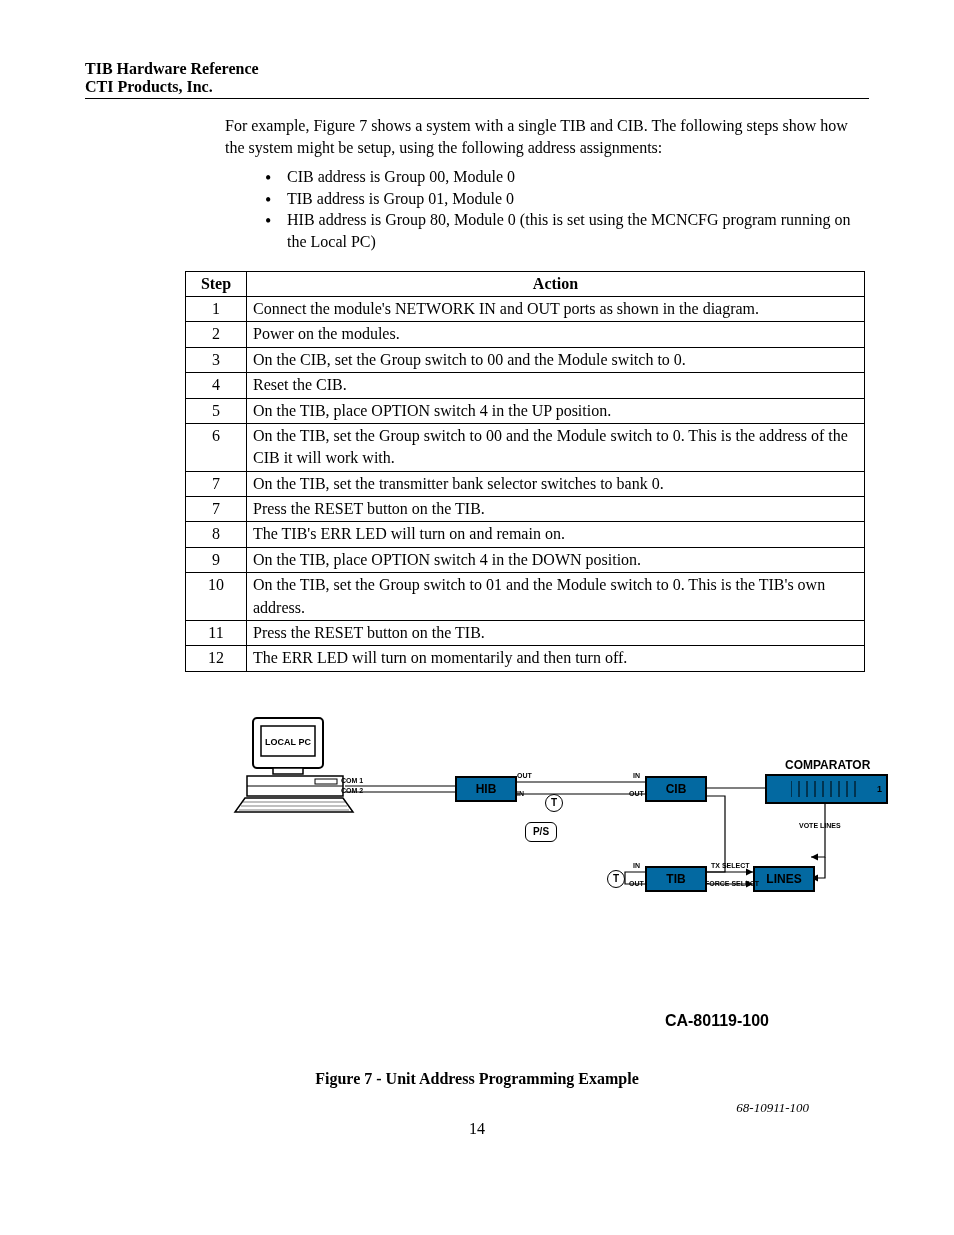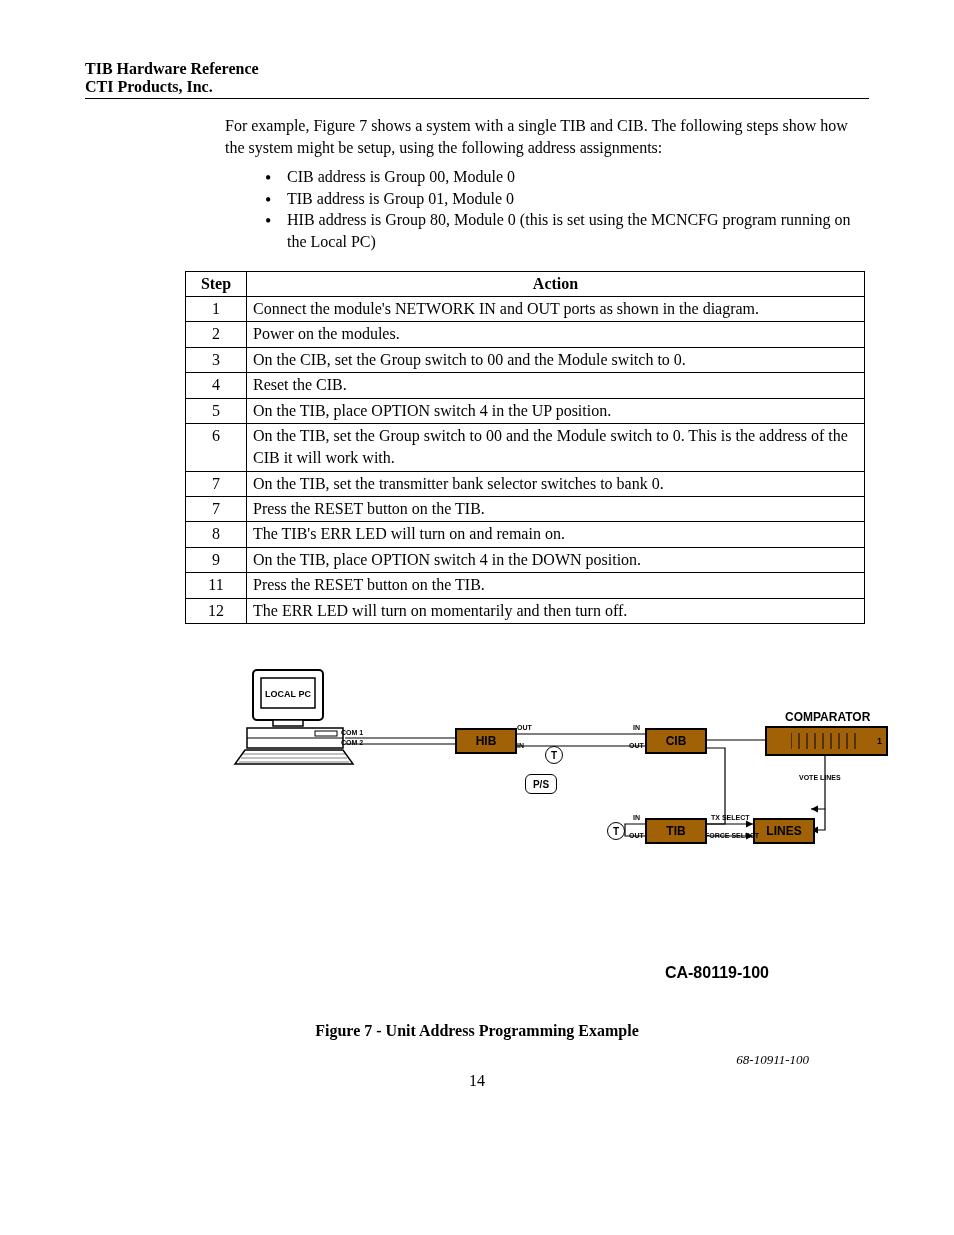--- a/index.html
+++ b/index.html
@@ -65,21 +65,21 @@
     width: 48px;
   }
   .diagram-area {
     margin: 40px 0 10px 140px;
     position: relative;
     height: 260px;
   }
   .box {
     position: absolute;
     border: 2px solid #000;
-    background: #a16207;
+    background: #0369a1;
     font-family: Arial, Helvetica, sans-serif;
     font-weight: bold;
     font-size: 12px;
     display: flex;
     align-items: center;
     justify-content: center;
   }
   .small-label {
     position: absolute;
     font-family: Arial, Helvetica, sans-serif;
@@ -206,20 +206,24 @@
         <td class="step-num">7</td>
         <td>Press the RESET button on the TIB.</td>
       </tr>
       <tr>
         <td class="step-num">8</td>
         <td>The TIB's ERR LED will turn on and remain on.</td>
       </tr>
       <tr>
         <td class="step-num">9</td>
         <td>On the TIB, place OPTION switch 4 in the DOWN position.</td>
+      </tr>
+      <tr>
+        <td class="step-num">10</td>
+        <td>On the TIB, set the Group switch to 01 and the Module switch to 0.  This is the TIB's own address.</td>
       </tr>
       <tr>
         <td class="step-num">11</td>
         <td>Press the RESET button on the TIB.</td>
       </tr>
       <tr>
         <td class="step-num">12</td>
         <td>The ERR LED will turn on momentarily and then turn off.</td>
       </tr>
     </tbody>

